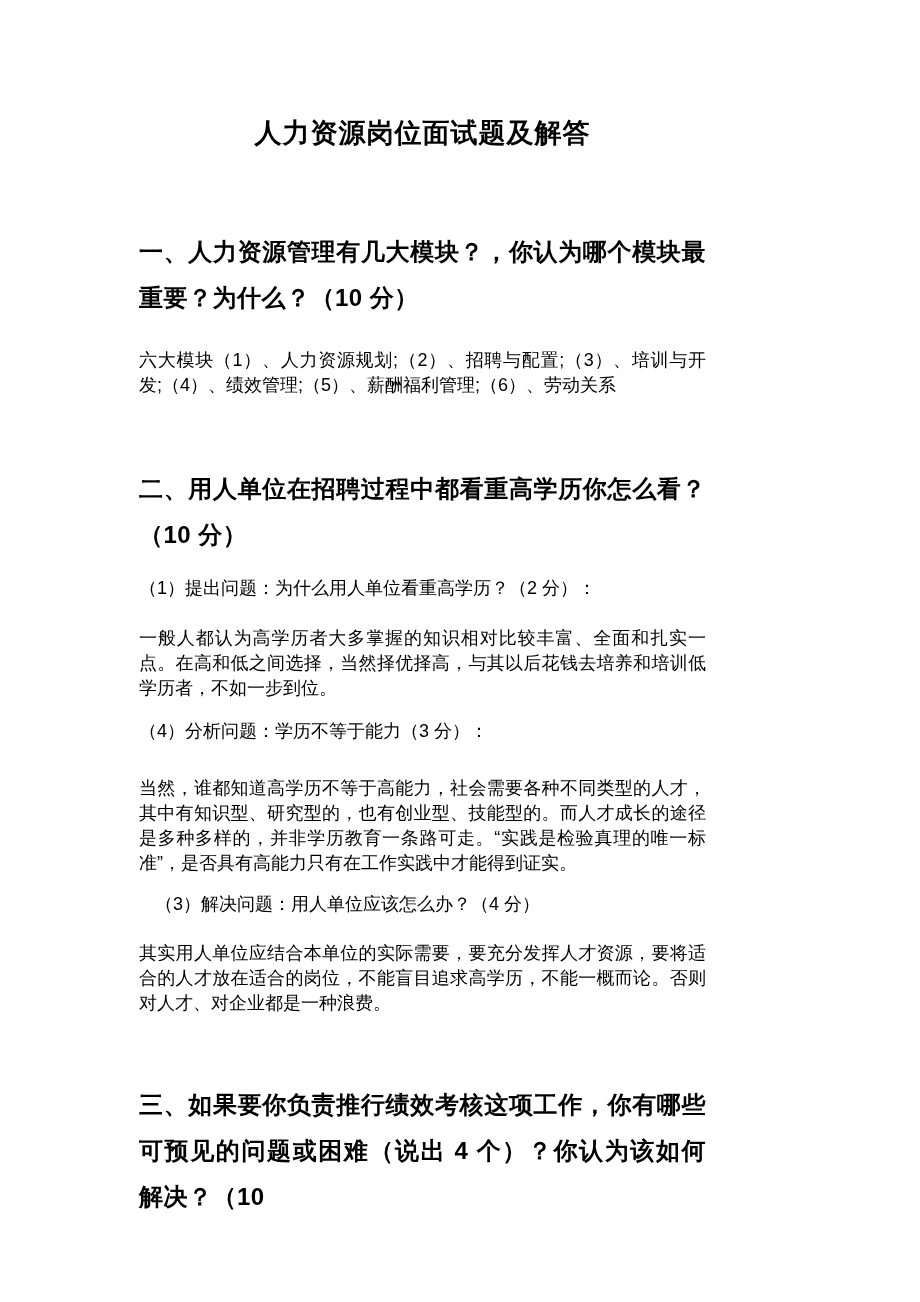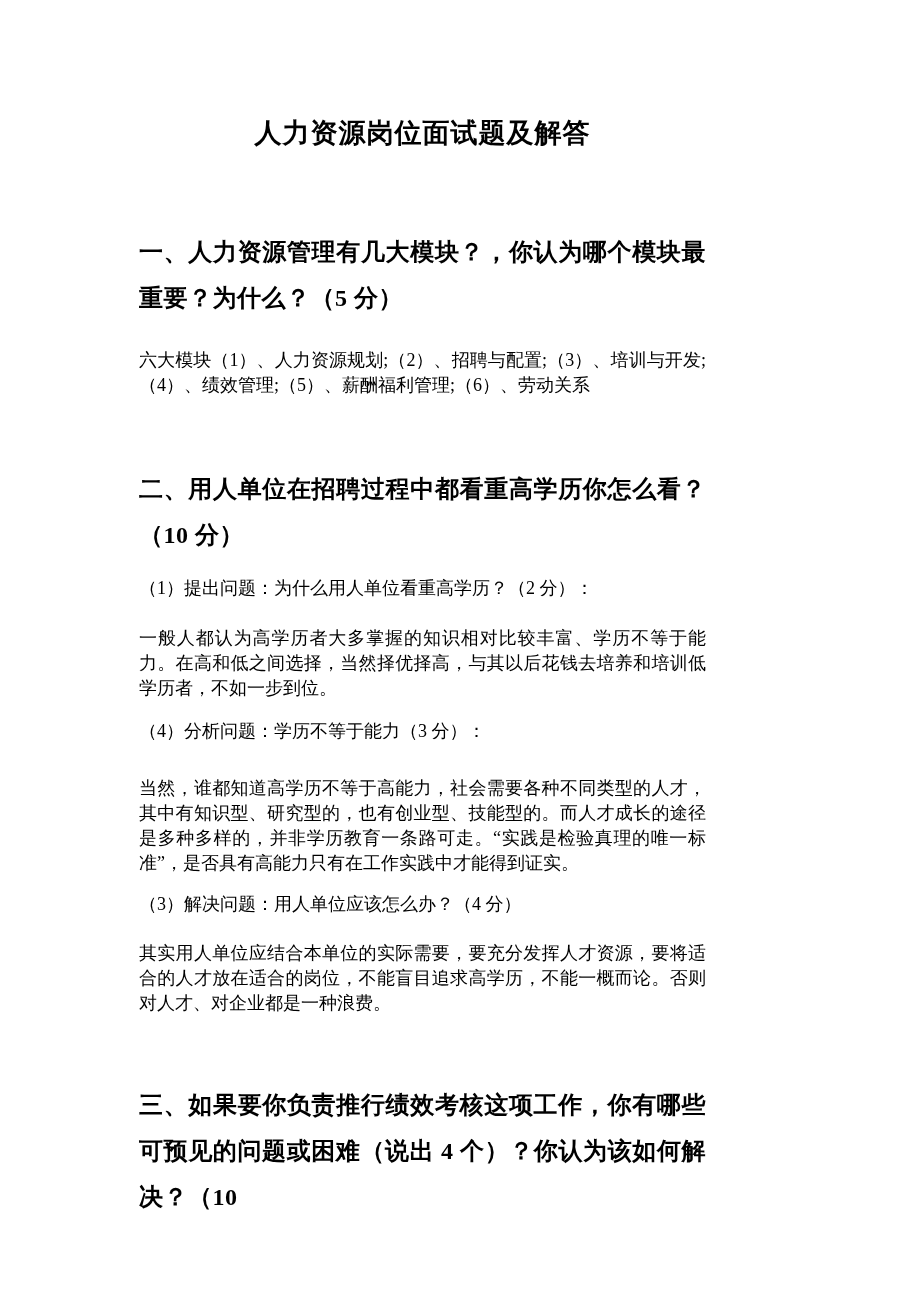--- a/index.html
+++ b/index.html
@@ -9,21 +9,21 @@
     background: #ffffff;
   }
   .page {
     position: relative;
     width: 844px;
     height: 1302px;
     margin: 0;
     background: #ffffff;
     color: #000000;
     overflow: hidden;             
-    font-family: Liberation Serif, serif;
+    font-family: Liberation Sans, sans-serif;
     box-sizing: border-box;
     padding: 0 138px 0 139px;     
   }
   .doc-title {
     margin: 113px 0 0 0;
     font-size: 27px;
     line-height: 40px;
     font-weight: bold;
     text-align: center;
     letter-spacing: 1px;
@@ -44,39 +44,39 @@
     font-size: 18px;
     line-height: 25px;
     font-weight: normal;
     text-align: justify;
   }
   .mt-answer1 { margin-top: 27px; }
   .mt-sub1    { margin-top: 18px; }
   .mt-para1   { margin-top: 25px; }
   .mt-sub2    { margin-top: 18px; }
   .mt-para2   { margin-top: 32px; }
-  .mt-sub3    { margin-top: 16px; }
+  .mt-sub3    { margin-top: 16px; margin-left: 16px; }
   .mt-para3   { margin-top: 24px; }
 </style>
 </head>
 <body>
 
 <div class="page">
 
   <h1 class="doc-title">人力资源岗位面试题及解答</h1>
 
-  <h2 class="heading h-one">一、人力资源管理有几大模块？，你认为哪个模块最重要？为什么？（5 分）</h2>
+  <h2 class="heading h-one">一、人力资源管理有几大模块？，你认为哪个模块最重要？为什么？（10 分）</h2>
 
   <p class="body-text mt-answer1">六大模块（1）、人力资源规划;（2）、招聘与配置;（3）、培训与开发;（4）、绩效管理;（5）、薪酬福利管理;（6）、劳动关系</p>
 
   <h2 class="heading h-two">二、用人单位在招聘过程中都看重高学历你怎么看？（10 分）</h2>
 
   <p class="body-text mt-sub1">（1）提出问题：为什么用人单位看重高学历？（2 分）：</p>
 
-  <p class="body-text mt-para1">一般人都认为高学历者大多掌握的知识相对比较丰富、学历不等于能力。在高和低之间选择，当然择优择高，与其以后花钱去培养和培训低学历者，不如一步到位。</p>
+  <p class="body-text mt-para1">一般人都认为高学历者大多掌握的知识相对比较丰富、全面和扎实一点。在高和低之间选择，当然择优择高，与其以后花钱去培养和培训低学历者，不如一步到位。</p>
 
   <p class="body-text mt-sub2">（4）分析问题：学历不等于能力（3 分）：</p>
 
   <p class="body-text mt-para2">当然，谁都知道高学历不等于高能力，社会需要各种不同类型的人才，其中有知识型、研究型的，也有创业型、技能型的。而人才成长的途径是多种多样的，并非学历教育一条路可走。“实践是检验真理的唯一标准”，是否具有高能力只有在工作实践中才能得到证实。</p>
 
   <p class="body-text mt-sub3">（3）解决问题：用人单位应该怎么办？（4 分）</p>
 
   <p class="body-text mt-para3">其实用人单位应结合本单位的实际需要，要充分发挥人才资源，要将适合的人才放在适合的岗位，不能盲目追求高学历，不能一概而论。否则对人才、对企业都是一种浪费。</p>
 
   <h2 class="heading h-three">三、如果要你负责推行绩效考核这项工作，你有哪些可预见的问题或困难（说出 4 个）？你认为该如何解决？（10</h2>

